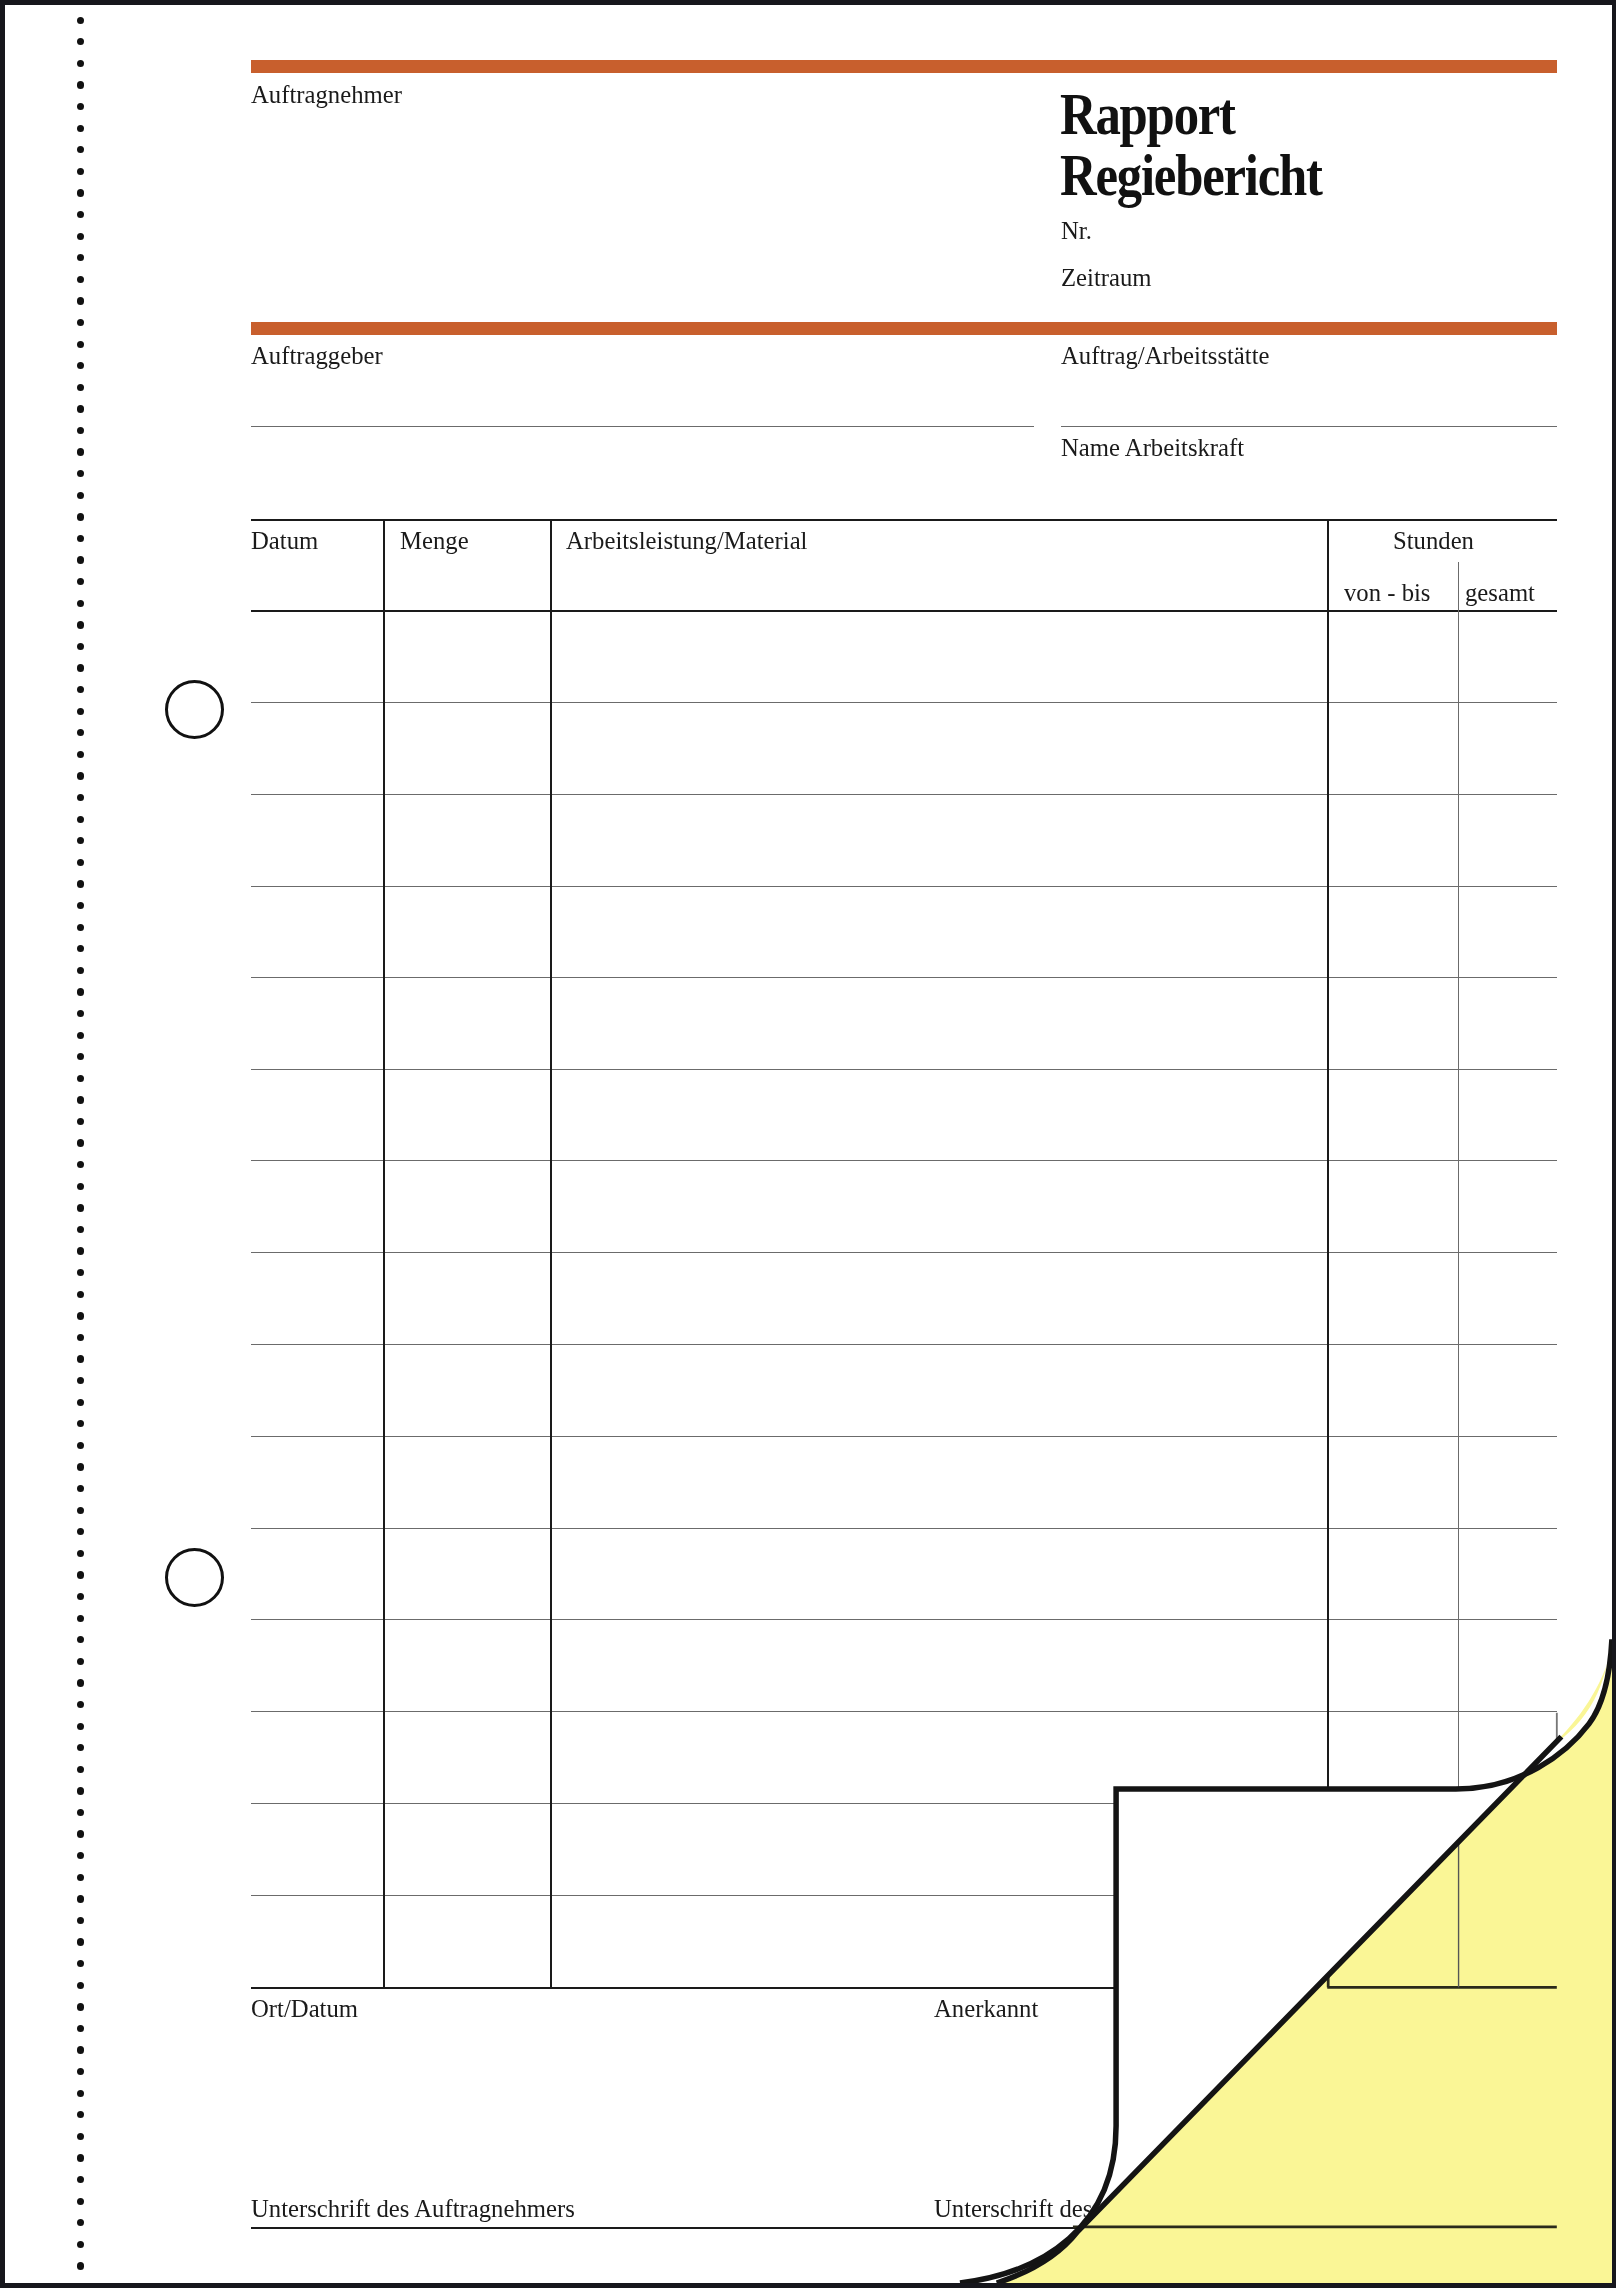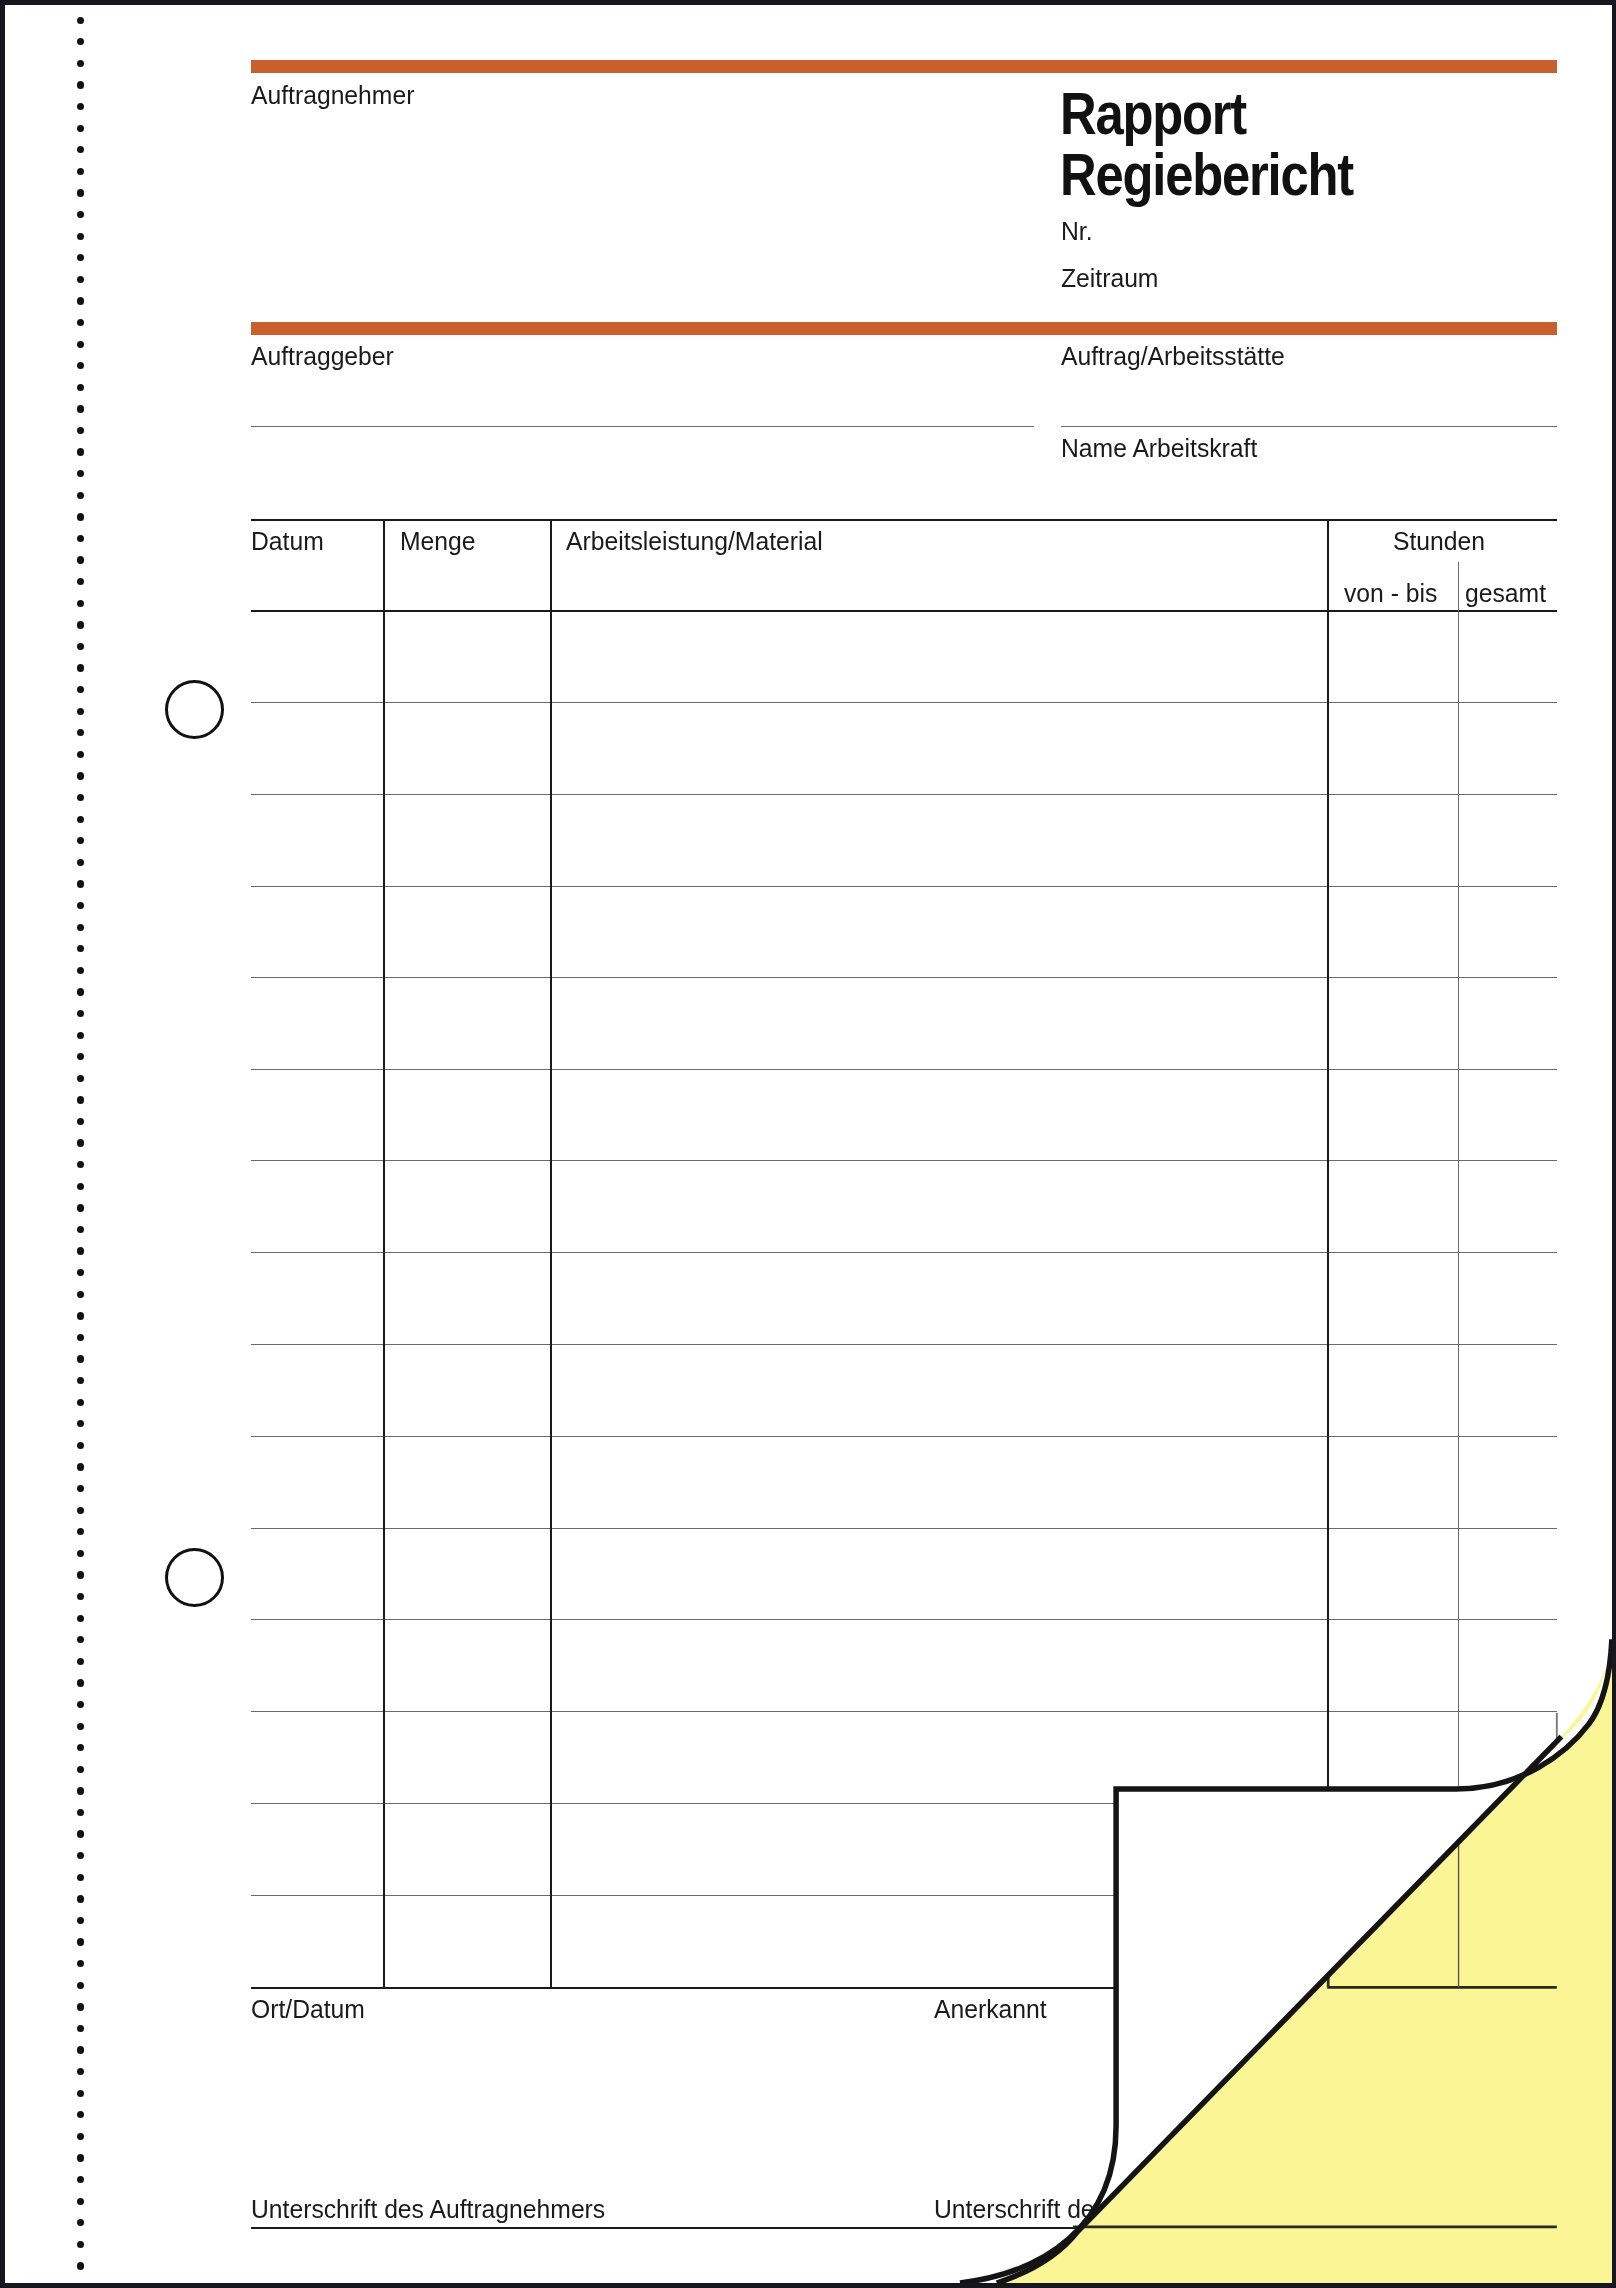--- a/index.html
+++ b/index.html
@@ -4,21 +4,21 @@
 <style>
   html, body { margin: 0; padding: 0; }
   body {
     width: 1616px; height: 2288px; position: relative; overflow: hidden;
     background: #16161c;
     font-family: "Liberation Sans", sans-serif;
     color: #1a1a1a;
   }
   .page {
     position: absolute; left: 4.6px; top: 4.6px; width: 1607px; height: 2278px;
-    background: #ffffff; overflow: hidden;
+    background: #ffffff; overflow: hidden; font-family: Liberation Serif, serif;
   }
   .lbl {
     position: absolute; font-size: 26px; line-height: 1; white-space: nowrap;
     color: #1a1a1a; transform-origin: left top; transform: scaleX(0.95);
   }
   .bar { position: absolute; background: #c85f2d; }
   .hline { position: absolute; height: 1.8px; background: #6b6b6b; }
   .hline.thick { height: 2.8px; background: #1a1a1a; }
   .vline { position: absolute; width: 2.8px; background: #1a1a1a; }
   .vline.thin { width: 1.4px; background: #6b6b6b; }

